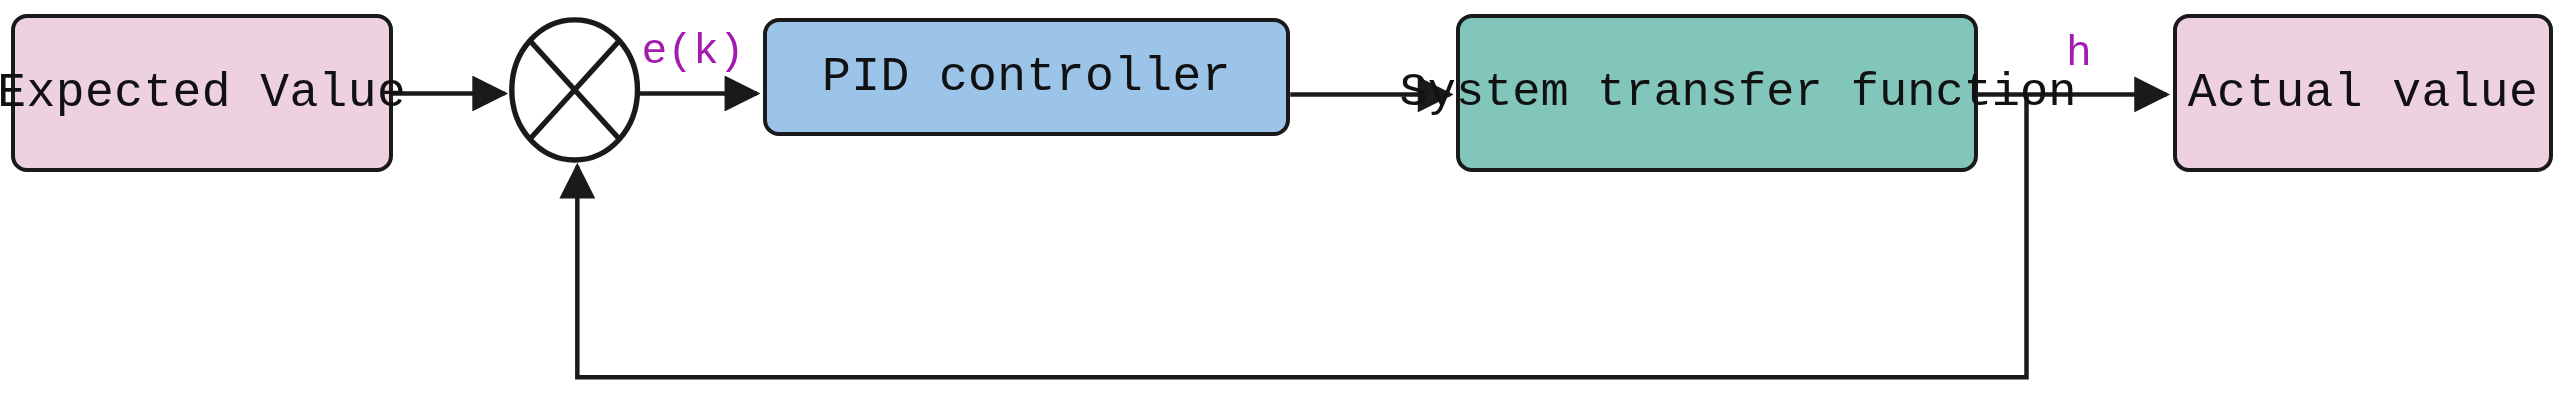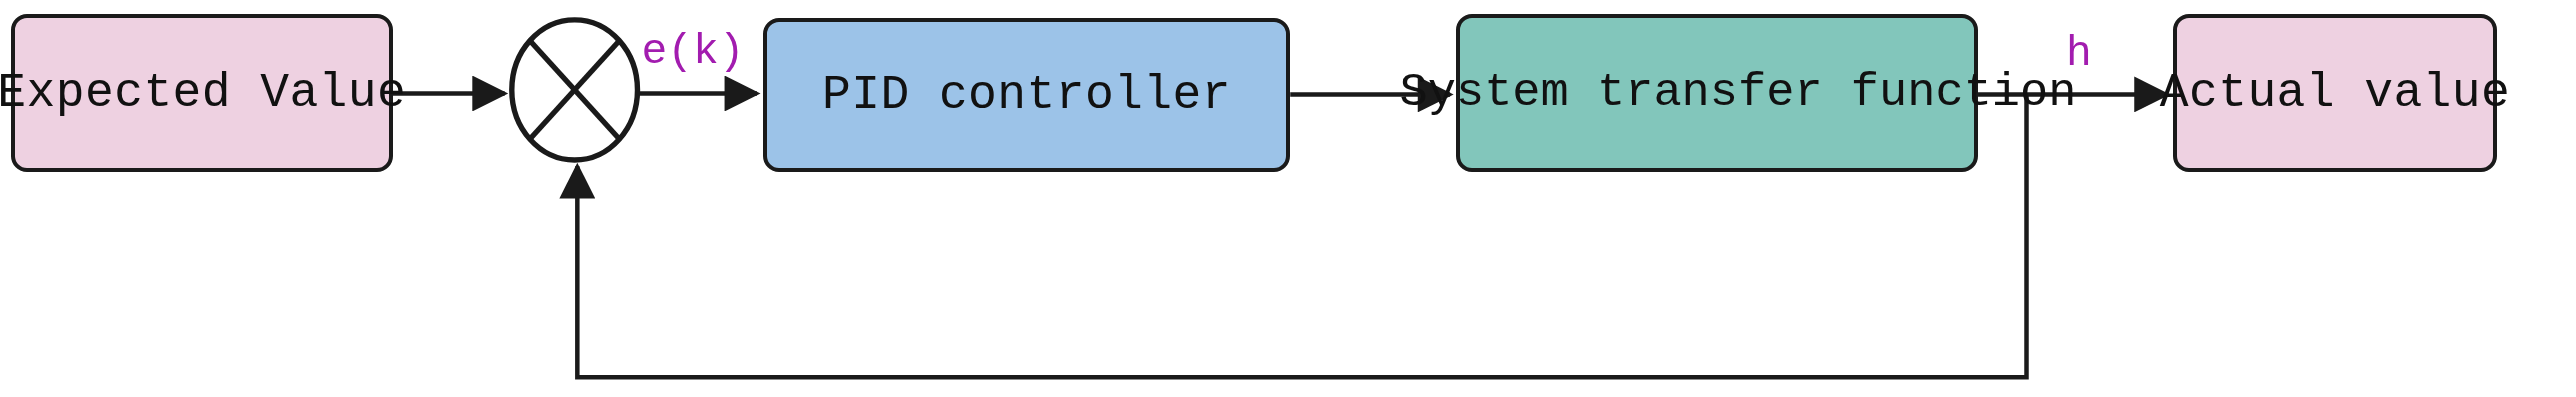--- a/index.html
+++ b/index.html
@@ -29,23 +29,23 @@
     border-radius: 16px;
     display: flex;
     align-items: center;
     justify-content: center;
     font-size: 48px;
     color: #111111;
     white-space: nowrap;
     letter-spacing: 0.4px;
   }
   .block-expected { left: 10.8px;   top: 13.5px; width: 382px; height: 158px; }
-  .block-pid      { left: 763px;  top: 18px; width: 527px; height: 154px; }
+  .block-pid      { left: 763px;  top: 18px; width: 527px; height: 118px; }
   .block-system   { left: 1456px; top: 13.5px; width: 522px; height: 158px; font-size: 47px; letter-spacing: 0; padding-left: 42px; }
-  .block-actual   { left: 2173px; top: 13.5px; width: 324px; height: 158px; }
+  .block-actual   { left: 2173px; top: 13.5px; width: 380px; height: 158px; }
   .wire-label {
     position: absolute;
     color: #a21caf;
     font-size: 43px;
     text-align: center;
     white-space: nowrap;
   }
   .label-error    { left: 639px;  top: 27px;  width: 108px; }
   .label-output   { left: 2043px; top: 29px;  width: 72px;  }
   .label-feedback { left: 1218px; top: 305px; width: 269px; }

